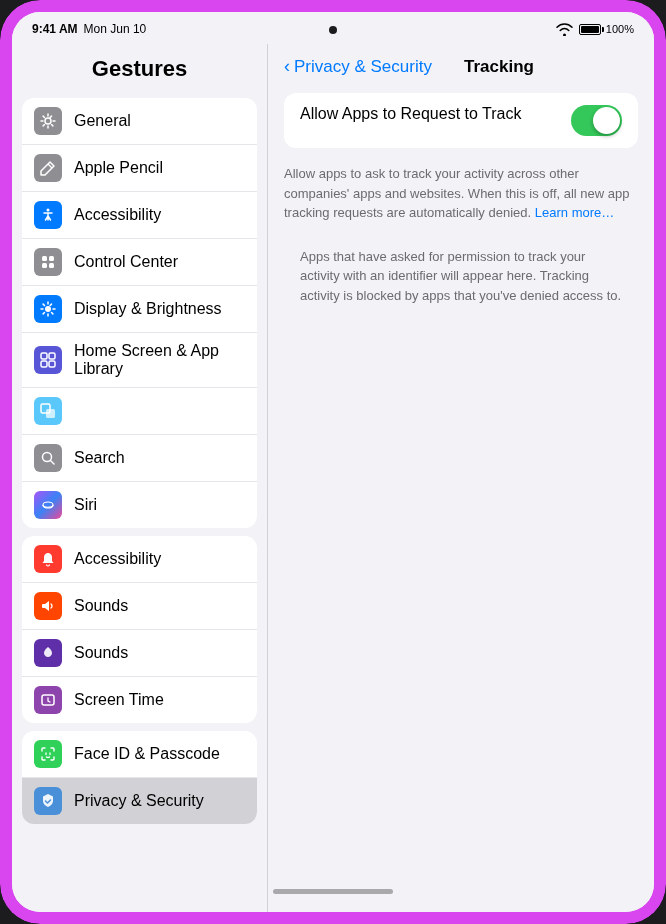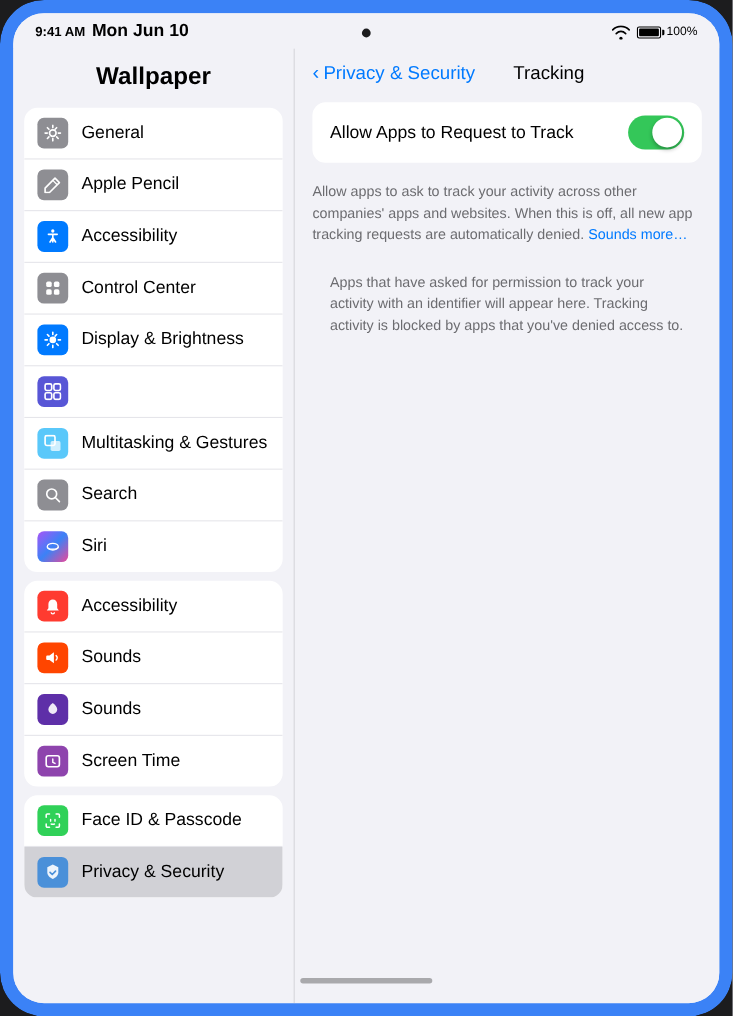--- a/index.html
+++ b/index.html
@@ -10,21 +10,21 @@
       background: #1c1c1e;
       font-family: -apple-system, 'SF Pro Display', 'Helvetica Neue', Arial, sans-serif;
       overflow: hidden;
       border-radius: 40px;
       position: relative;
     }
 
     .device-frame {
       width: 666px;
       height: 924px;
-      background: #3b82f6;
+      background: #d946ef;
       border-radius: 40px;
       overflow: hidden;
       position: relative;
       padding-left: 41px;
     }
 
     .screen {
       position: absolute;
       top: 12px;
       left: 12px;
@@ -48,22 +48,22 @@
       flex-shrink: 0;
     }
 
     .status-time {
       font-size: 12px;
       font-weight: 600;
       color: #000;
     }
 
     .status-date {
-      font-size: 16px;
-      font-weight: 700;
+      font-size: 12px;
+      font-weight: 400;
       color: #000;
       margin-left: 6px;
     }
 
     .status-icons {
       display: flex;
       align-items: center;
       gap: 6px;
     }
 
@@ -180,35 +180,35 @@
       cursor: pointer;
     }
 
     .back-chevron {
       font-size: 18px;
       color: #007aff;
     }
 
     .detail-title {
       font-size: 17px;
-      font-weight: 400;
+      font-weight: 700;
       color: #000;
       flex: 1;
     }
 
     .detail-section {
       margin: 8px 16px;
     }
 
     .toggle-row {
       background: #fff;
       border-radius: 12px;
       padding: 12px 16px;
       display: flex;
-      align-items: center;
+      align-items: flex-start;
       justify-content: space-between;
       margin-bottom: 4px;
     }
 
     .toggle-label {
       font-size: 16px;
       color: #000;
       flex: 1;
     }
 
@@ -339,21 +339,21 @@
           </div>
           <div class="battery-tip"></div>
           <span class="battery-text">100%</span>
         </div>
       </div>
     </div>
 
     <div class="main-content">
 
       <div class="sidebar">
-        <div class="sidebar-title">Wallpaper</div>
+        <div class="sidebar-title">Gestures</div>
 
         <div class="sidebar-group">
           <div class="sidebar-item">
             <div class="icon icon-gray">
               <svg width="16" height="16" viewBox="0 0 16 16" fill="none">
                   <circle cx="8" cy="8" r="3" stroke="white" stroke-width="1.5"></circle>
                   <path d="M8 1v2M8 13v2M1 8h2M13 8h2M3.1 3.1l1.4 1.4M11.5 11.5l1.4 1.4M11.5 3.1l-1.4 1.4M4.5 11.5l-1.4 1.4" stroke="white" stroke-width="1.5" stroke-linecap="round"></path>
                 </svg>
             </div>
             <span class="label">General</span>
@@ -398,29 +398,29 @@
           </div>
           <div class="sidebar-item">
             <div class="icon icon-indigo">
               <svg width="16" height="16" viewBox="0 0 16 16" fill="none">
                   <rect x="1" y="1" width="6" height="6" rx="1.5" stroke="white" stroke-width="1.5" fill="none"></rect>
                   <rect x="9" y="1" width="6" height="6" rx="1.5" stroke="white" stroke-width="1.5" fill="none"></rect>
                   <rect x="1" y="9" width="6" height="6" rx="1.5" stroke="white" stroke-width="1.5" fill="none"></rect>
                   <rect x="9" y="9" width="6" height="6" rx="1.5" stroke="white" stroke-width="1.5" fill="none"></rect>
                 </svg>
             </div>
+            <span class="label">Home Screen &amp; App Library</span>
           </div>
           <div class="sidebar-item">
             <div class="icon icon-sky">
               <svg width="16" height="16" viewBox="0 0 16 16" fill="none">
                   <rect x="1" y="1" width="9" height="9" rx="1.5" stroke="white" stroke-width="1.5" fill="none"></rect>
                   <rect x="6" y="6" width="9" height="9" rx="1.5" fill="white" opacity="0.7"></rect>
                 </svg>
             </div>
-            <span class="label">Multitasking &amp; Gestures</span>
           </div>
           <div class="sidebar-item">
             <div class="icon icon-gray">
               <svg width="16" height="16" viewBox="0 0 16 16" fill="none">
                   <circle cx="7" cy="7" r="4.5" stroke="white" stroke-width="1.5" fill="none"></circle>
                   <path d="M10.5 10.5L14 14" stroke="white" stroke-width="1.5" stroke-linecap="round"></path>
                 </svg>
             </div>
             <span class="label">Search</span>
           </div>
@@ -511,21 +511,21 @@
             <span class="toggle-label">Allow Apps to Request to Track</span>
             <div class="toggle">
               <div class="toggle-knob"></div>
             </div>
           </div>
         </div>
 
         <div class="detail-description">
           <span>Allow apps to ask to track your activity across other companies' apps and websites. When this is off, all new app tracking requests are automatically denied.</span>
           <span> </span>
-          <a>Sounds more…</a>
+          <a>Learn more…</a>
         </div>
 
         <div class="detail-section-2">
           <div class="detail-description-2">Apps that have asked for permission to track your activity with an identifier will appear here. Tracking activity is blocked by apps that you've denied access to.</div>
         </div>
 
       </div>
     </div>
 
     <div class="home-indicator"></div>

